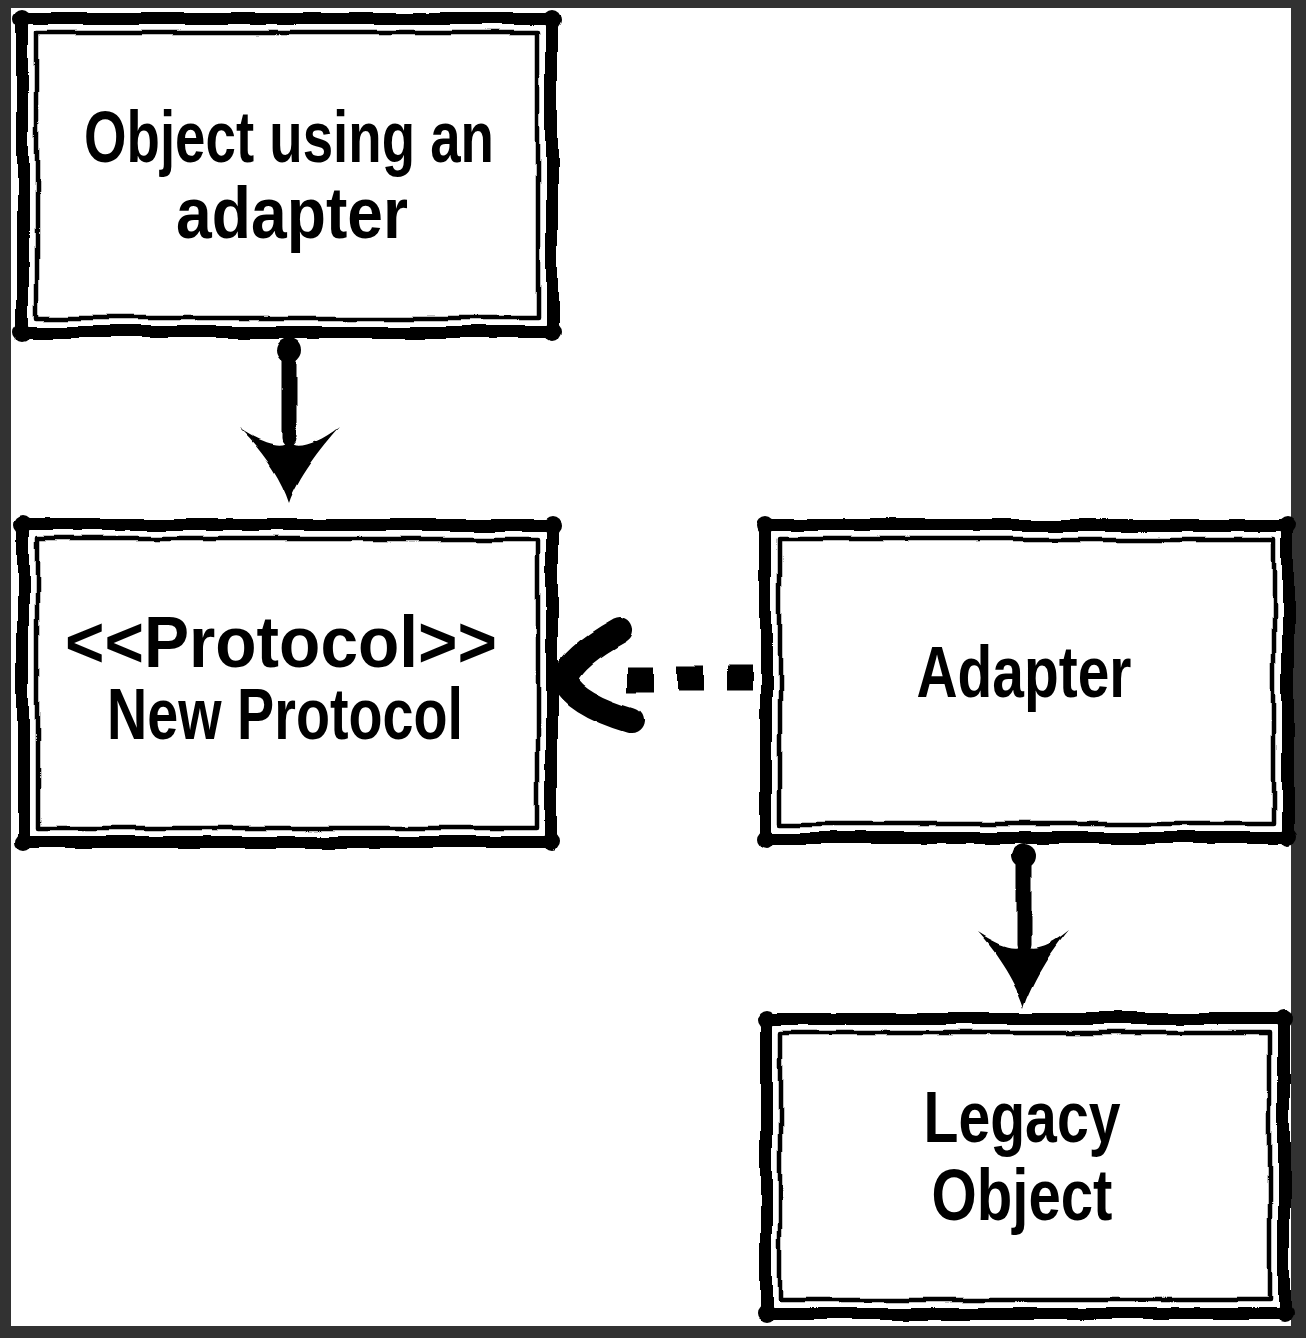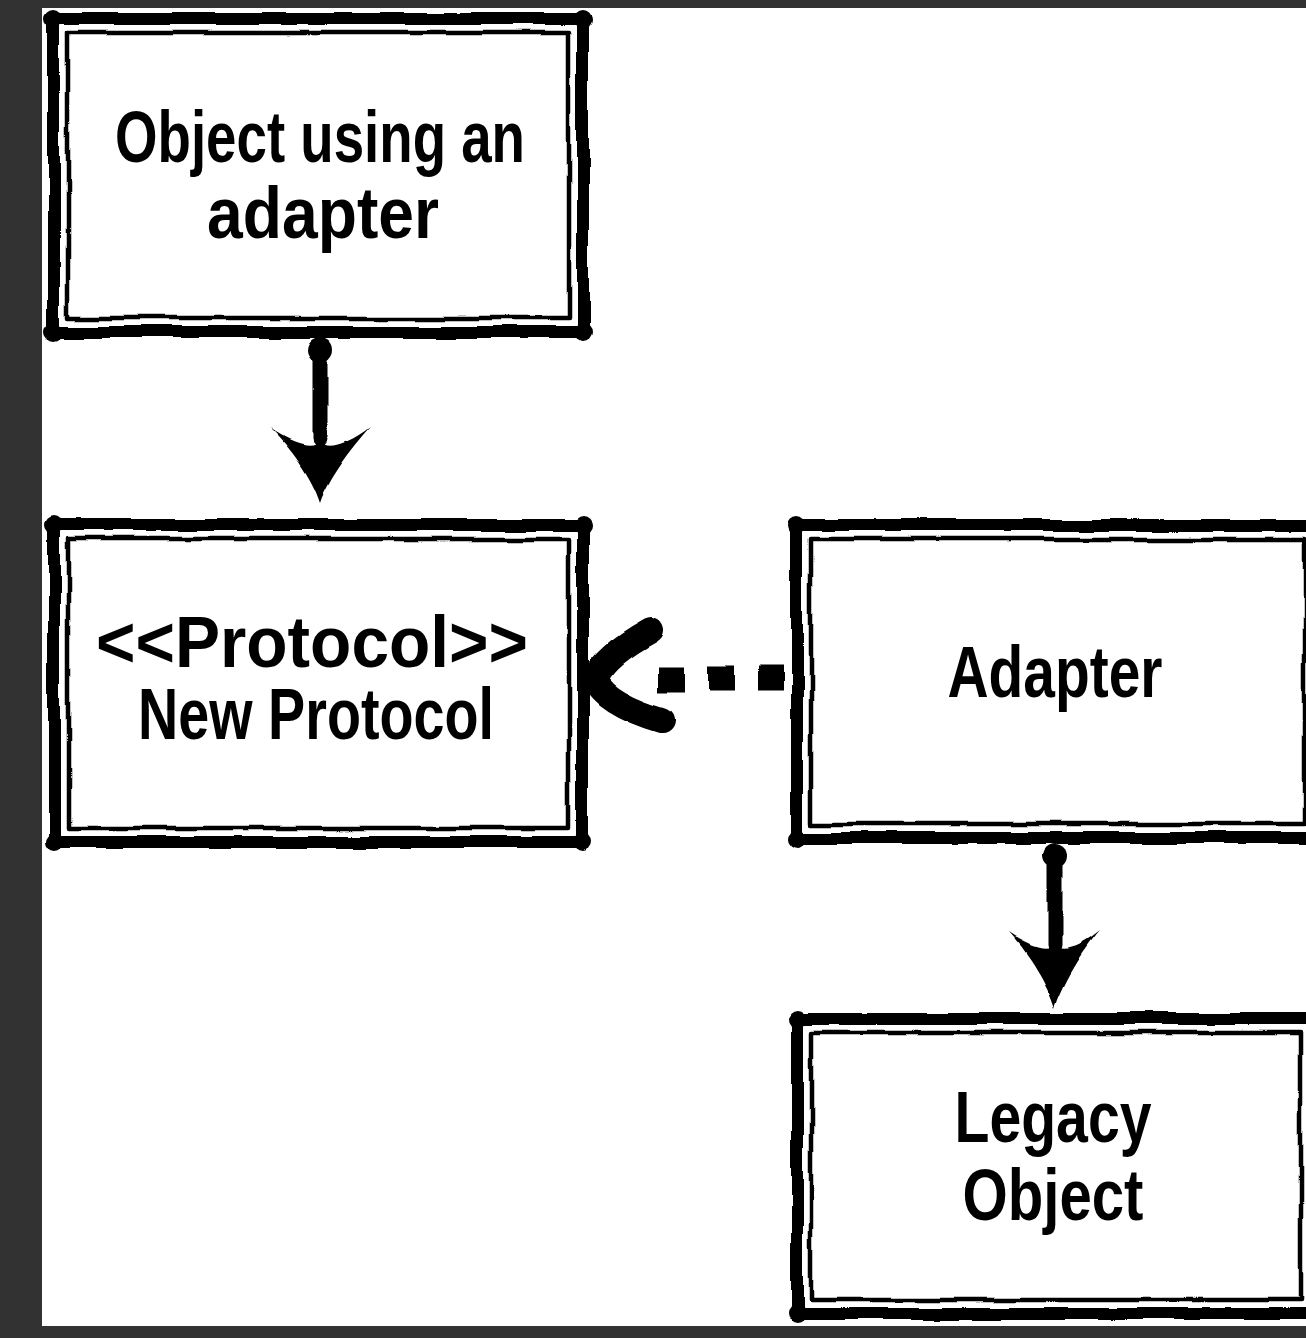--- a/index.html
+++ b/index.html
@@ -8,21 +8,20 @@
     width: 1306px;
     height: 1338px;
     background: #323232;
     overflow: hidden;
     font-family: "Liberation Sans", sans-serif;
   }
   .stage {
     position: relative;
     width: 1032px;
     height: 1338px;
-    margin-left: 31px;
   }
   svg.diagram {
     position: absolute;
     left: 0;
     top: 0;
     display: block;
   }
   .ink-stroke {
     stroke: #000000;
     fill: none;

